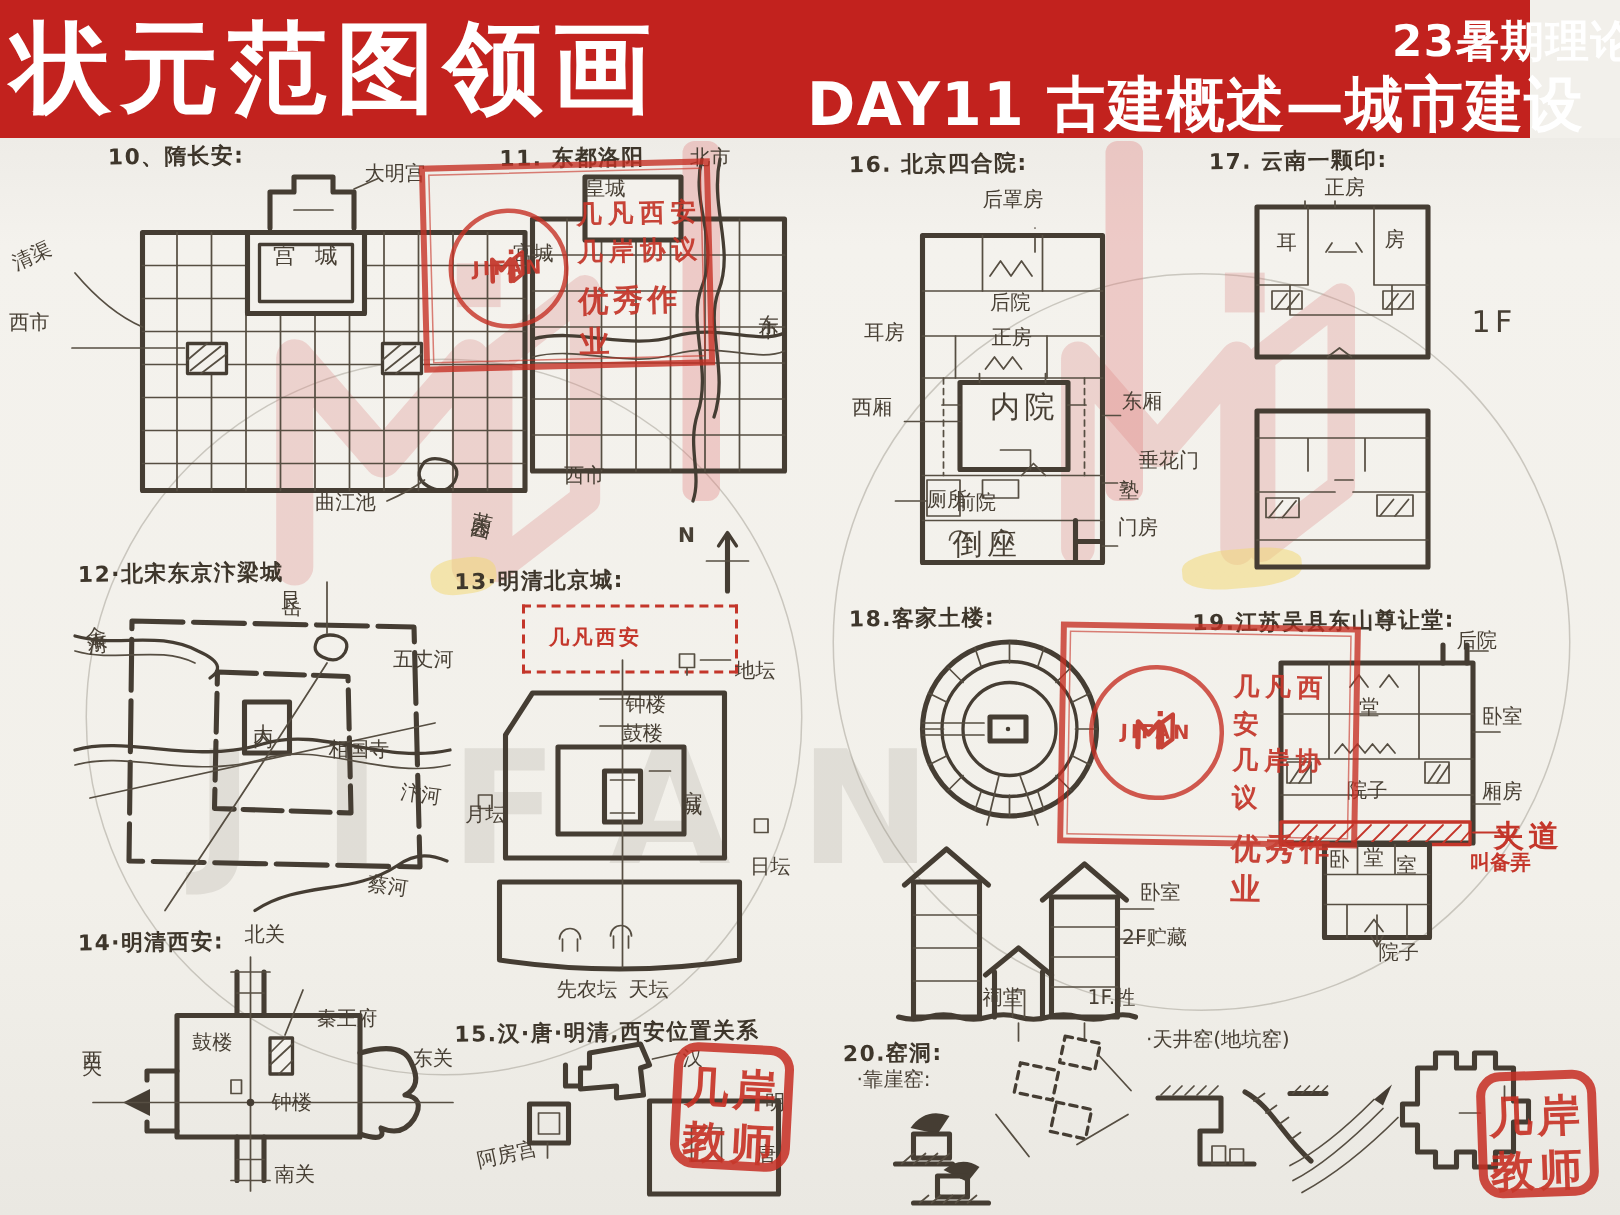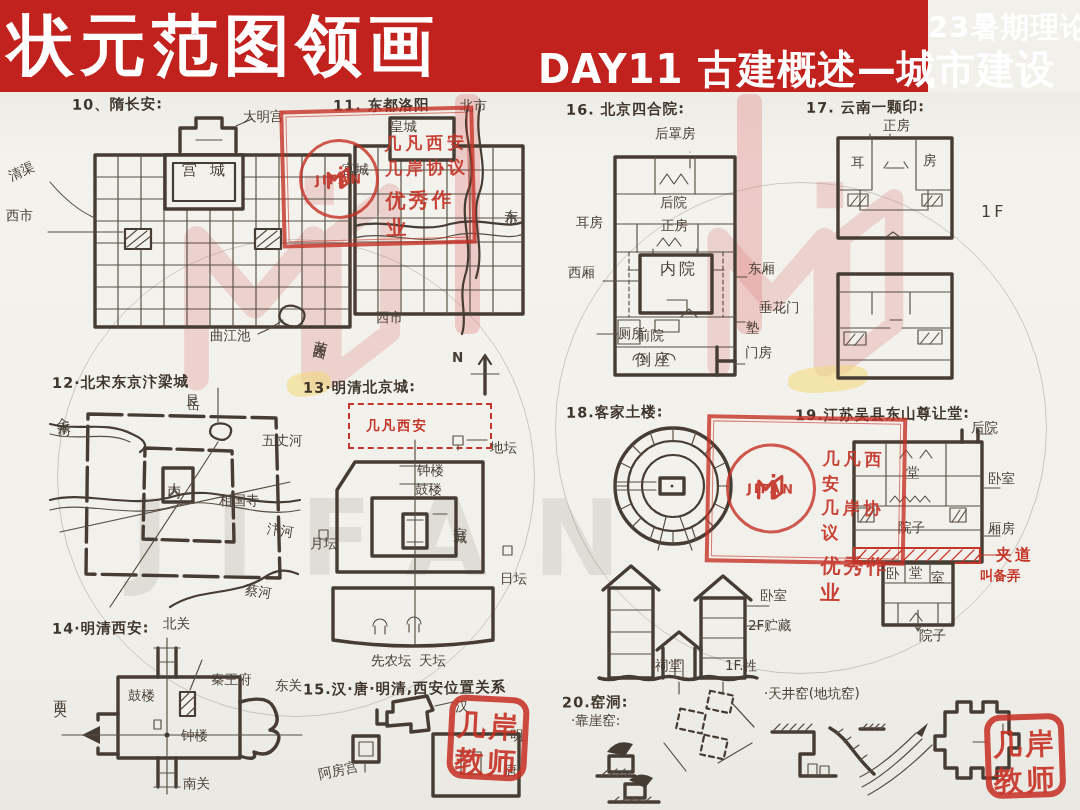--- a/index.html
+++ b/index.html
@@ -1,19 +1,19 @@
 <!DOCTYPE html>
 <html><head>
 <meta charset="utf-8">
 <style>
   html,body{margin:0;padding:0;background:#888;}
   .page{position:relative;width:1080px;height:810px;overflow:hidden;background:#f2f0eb;
         font-family:"DejaVu Sans",sans-serif;}
   
-  .hdr{position:absolute;left:0;top:0;width:928px;height:92px;background:#c2221e;}
+  .hdr{position:absolute;left:0;top:0;width:1020px;height:92px;background:#c2221e;}
   .hdr-main{position:absolute;left:8px;top:2px;font-size:66px;font-weight:900;color:#ffffff;
             letter-spacing:6px;line-height:88px;white-space:nowrap;}
   .hdr-collab{position:absolute;left:655px;top:12px;font-size:26px;color:#f0a3a0;
               font-weight:600;letter-spacing:2px;white-space:nowrap;}
   .hdr-term{position:absolute;left:928px;top:8px;font-size:29px;color:#ffffff;font-weight:900;
             letter-spacing:1px;white-space:nowrap;}
   .hdr-day{position:absolute;left:538px;top:42px;font-size:40px;color:#ffffff;font-weight:900;
            letter-spacing:1px;white-space:nowrap;transform:scaleX(.97);transform-origin:left;}
   
   .paper{position:absolute;left:0;top:92px;width:1080px;height:718px;
@@ -32,21 +32,21 @@
   .sk .tn{stroke-width:1.15;stroke:#564e42;}
   .sk .pf{fill:#f3f1ec;}
   .sk .ink{fill:#453d33;stroke:none;}
   .sk .rd{stroke:#c4362a;}
   .sk .rdtn{stroke:#c4362a;stroke-width:1.2;}
   
   .lbl{position:absolute;font-size:13.5px;color:#473f34;white-space:nowrap;line-height:1.1;}
   .ttl{position:absolute;font-size:14.5px;font-weight:600;color:#3e362b;letter-spacing:1px;
        white-space:nowrap;transform:rotate(-.8deg);}
   .v{writing-mode:vertical-rl;letter-spacing:3px;}
-  .lg{font-size:16px;letter-spacing:3px;}
+  .lg{font-size:20px;letter-spacing:3px;}
   .sp{font-size:15px;letter-spacing:13px;}
   .rl{color:#c4362a;font-weight:700;}
   
   .redbox{position:absolute;border:2px dashed #c4362a;}
   
   .stamp-ex{position:absolute;border:4px solid rgba(198,47,35,.85);opacity:.93;}
   .stamp-ex .inner{position:absolute;inset:2px;border:1.5px solid rgba(198,47,35,.65);}
   .stamp-ex .circ{position:absolute;border:3.5px solid rgba(198,47,35,.85);border-radius:50%;
                   display:flex;flex-direction:column;align-items:center;justify-content:center;}
   .stamp-ex .jf{font-size:13px;font-weight:900;color:#c4362a;letter-spacing:2px;margin-top:1px;}
@@ -196,21 +196,21 @@
       <path class="th" d="M190,70 q28,-8 34,6 q8,16 -4,22 q14,2 6,16 q-8,12 -22,6 q4,10 -14,4"></path>
       <path class="tn" d="M12,103 H252 M117,6 V162"></path>
       <circle class="ink" cx="117" cy="103" r="2.5"></circle>
       <rect class="pf" x="130" y="60" width="15" height="24"></rect>
       <path class="tn" d="M130,78 l15,-14 M130,70 l10,-10 M136,84 l9,-9 M152,28 L140,58"></path>
       <rect class="tn" x="104" y="88" width="7" height="9"></rect>
     </svg>
     <span class="lbl" style="left:163px;top:524px">北关</span>
     <span class="lbl" style="left:211px;top:580px">秦王府</span>
     <span class="lbl v" style="left:53px;top:598px">西关</span>
-    <span class="lbl" style="left:275px;top:586px">东关</span>
+    <span class="lbl" style="left:275px;top:607px">东关</span>
     <span class="lbl" style="left:128px;top:596px">鼓楼</span>
     <span class="lbl" style="left:181px;top:636px">钟楼</span>
     <span class="lbl" style="left:183px;top:684px">南关</span>
 
     <div class="ttl" style="left:303px;top:587px">15.汉·唐·明清,西安位置关系</div>
     <svg class="sk" style="left:315px;top:598px" width="225" height="118" viewBox="0 0 225 118">
       <path class="th" d="M78,12 L112,6 L118,20 L112,22 L114,40 L96,42 L96,34 L72,36 L72,22 L78,22 Z"></path>
       <path class="th" d="M62,20 v14 h10"></path>
       <path class="tn" d="M120,16 L138,12"></path>
       <rect class="th" x="38" y="46" width="26" height="26"></rect>

